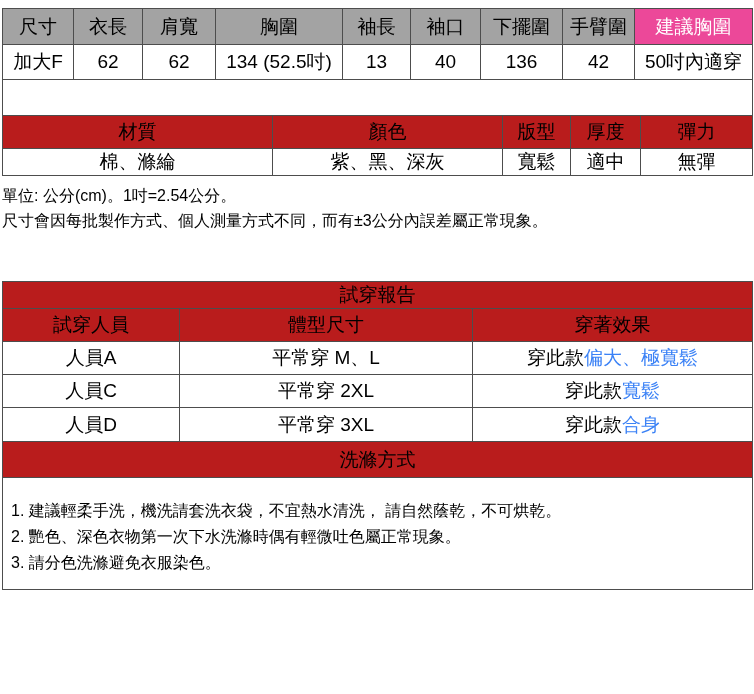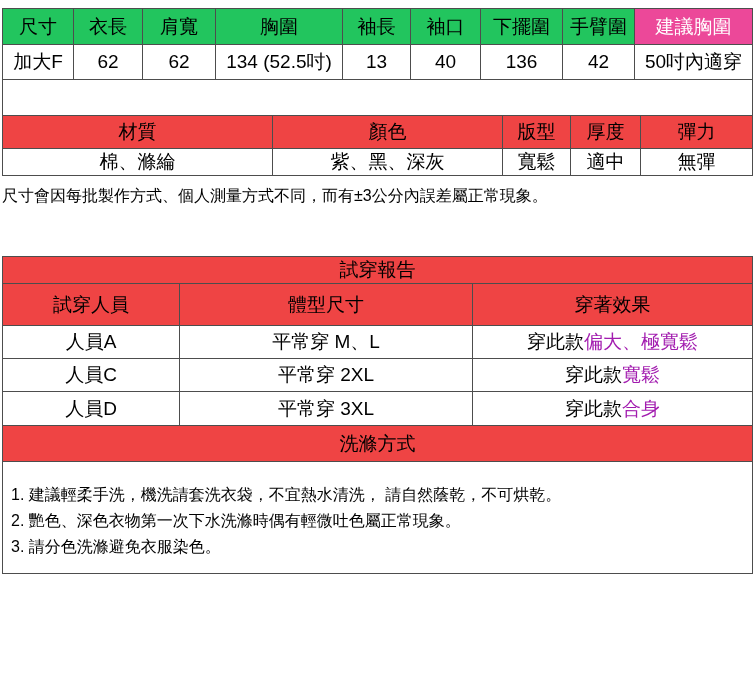--- a/index.html
+++ b/index.html
@@ -22,24 +22,24 @@
     text-align: center;
     vertical-align: middle;
     font-weight: normal;
     padding: 0;
     font-size: 19px;
     overflow: hidden;
     white-space: nowrap;
   }
   .tbl-size { margin-top: 8px; }
   .tbl-spec { margin-top: -1px; }
-  .tan  { background: #22c55e; }
+  .tan  { background: #a3a3a3; }
   .pink { background: #ec4899; color: #ffffff; }
-  .gray { background: #ef4444; margin-top: 25px; }
-  .red  { color: #a21caf; }
+  .gray { background: #b91c1c; margin-top: 25px; }
+  .red  { color: #3b82f6; }
   .unit-notes { margin: 7px 2px 0 2px; font-size: 16px; line-height: 25px; }
   .unit-notes p { margin: 0; }
   .tbl-fit { margin-top: 48px; }
   .notes-cell {
     text-align: left;
     padding: 5px 8px;
     font-size: 16px;
     line-height: 25px;
     white-space: normal;
   }
@@ -118,34 +118,35 @@
     <td>棉、滌綸</td>
     <td>紫、黑、深灰</td>
     <td>寬鬆</td>
     <td>適中</td>
     <td>無彈</td>
   </tr>
 </tbody>
   </table>
 
 <div class="unit-notes">
+  <p>單位: 公分(cm)。1吋=2.54公分。</p>
   <p>尺寸會因每批製作方式、個人測量方式不同，而有±3公分內誤差屬正常現象。</p>
 </div>
 
 <table class="tbl-fit">
   <colgroup>
     <col style="width:177px">
       <col style="width:293px">
       <col style="width:280px">
   </colgroup>
   <tbody>
       <tr style="height:27px">
     <th class="gray" colspan="3">試穿報告</th>
   </tr>
-  <tr style="height:42px">
+  <tr style="height:33px">
     <th class="gray">試穿人員</th>
     <th class="gray">體型尺寸</th>
     <th class="gray">穿著效果</th>
   </tr>
   <tr style="height:33px">
     <td>人員A</td>
     <td>平常穿 M、L</td>
     <td><span>穿此款</span><span class="red">偏大、極寬鬆</span></td>
   </tr>
   <tr style="height:33px">

